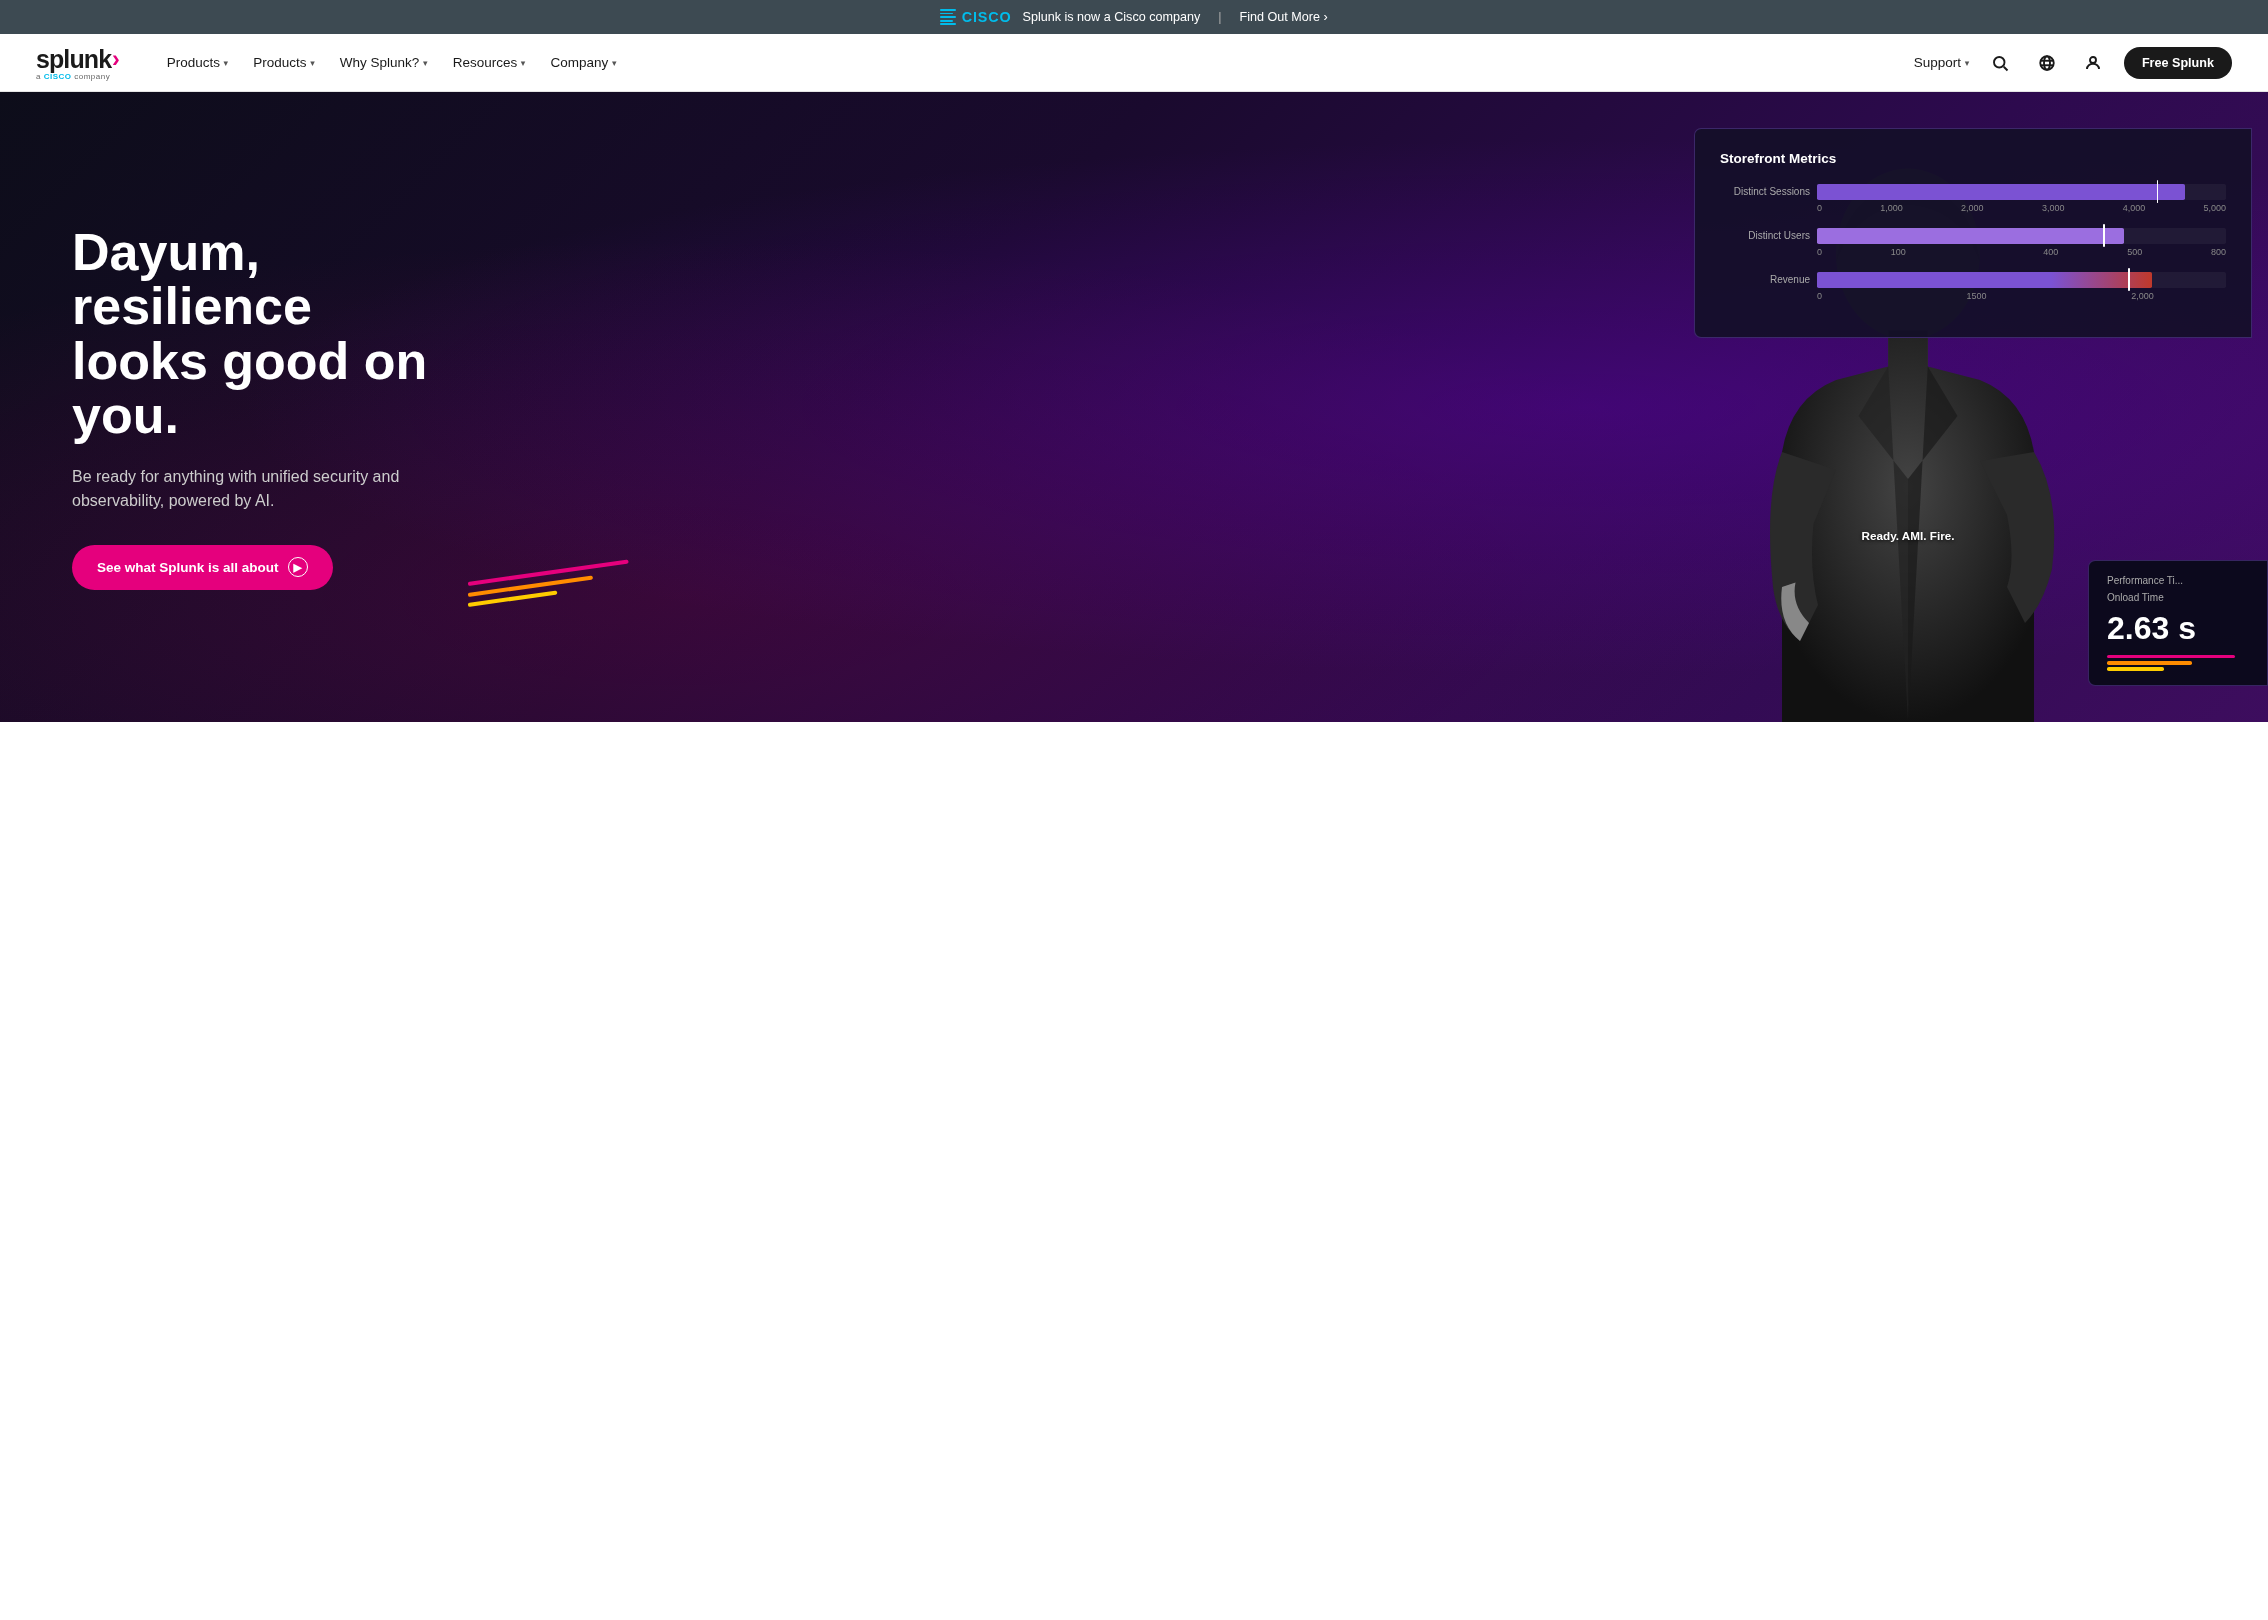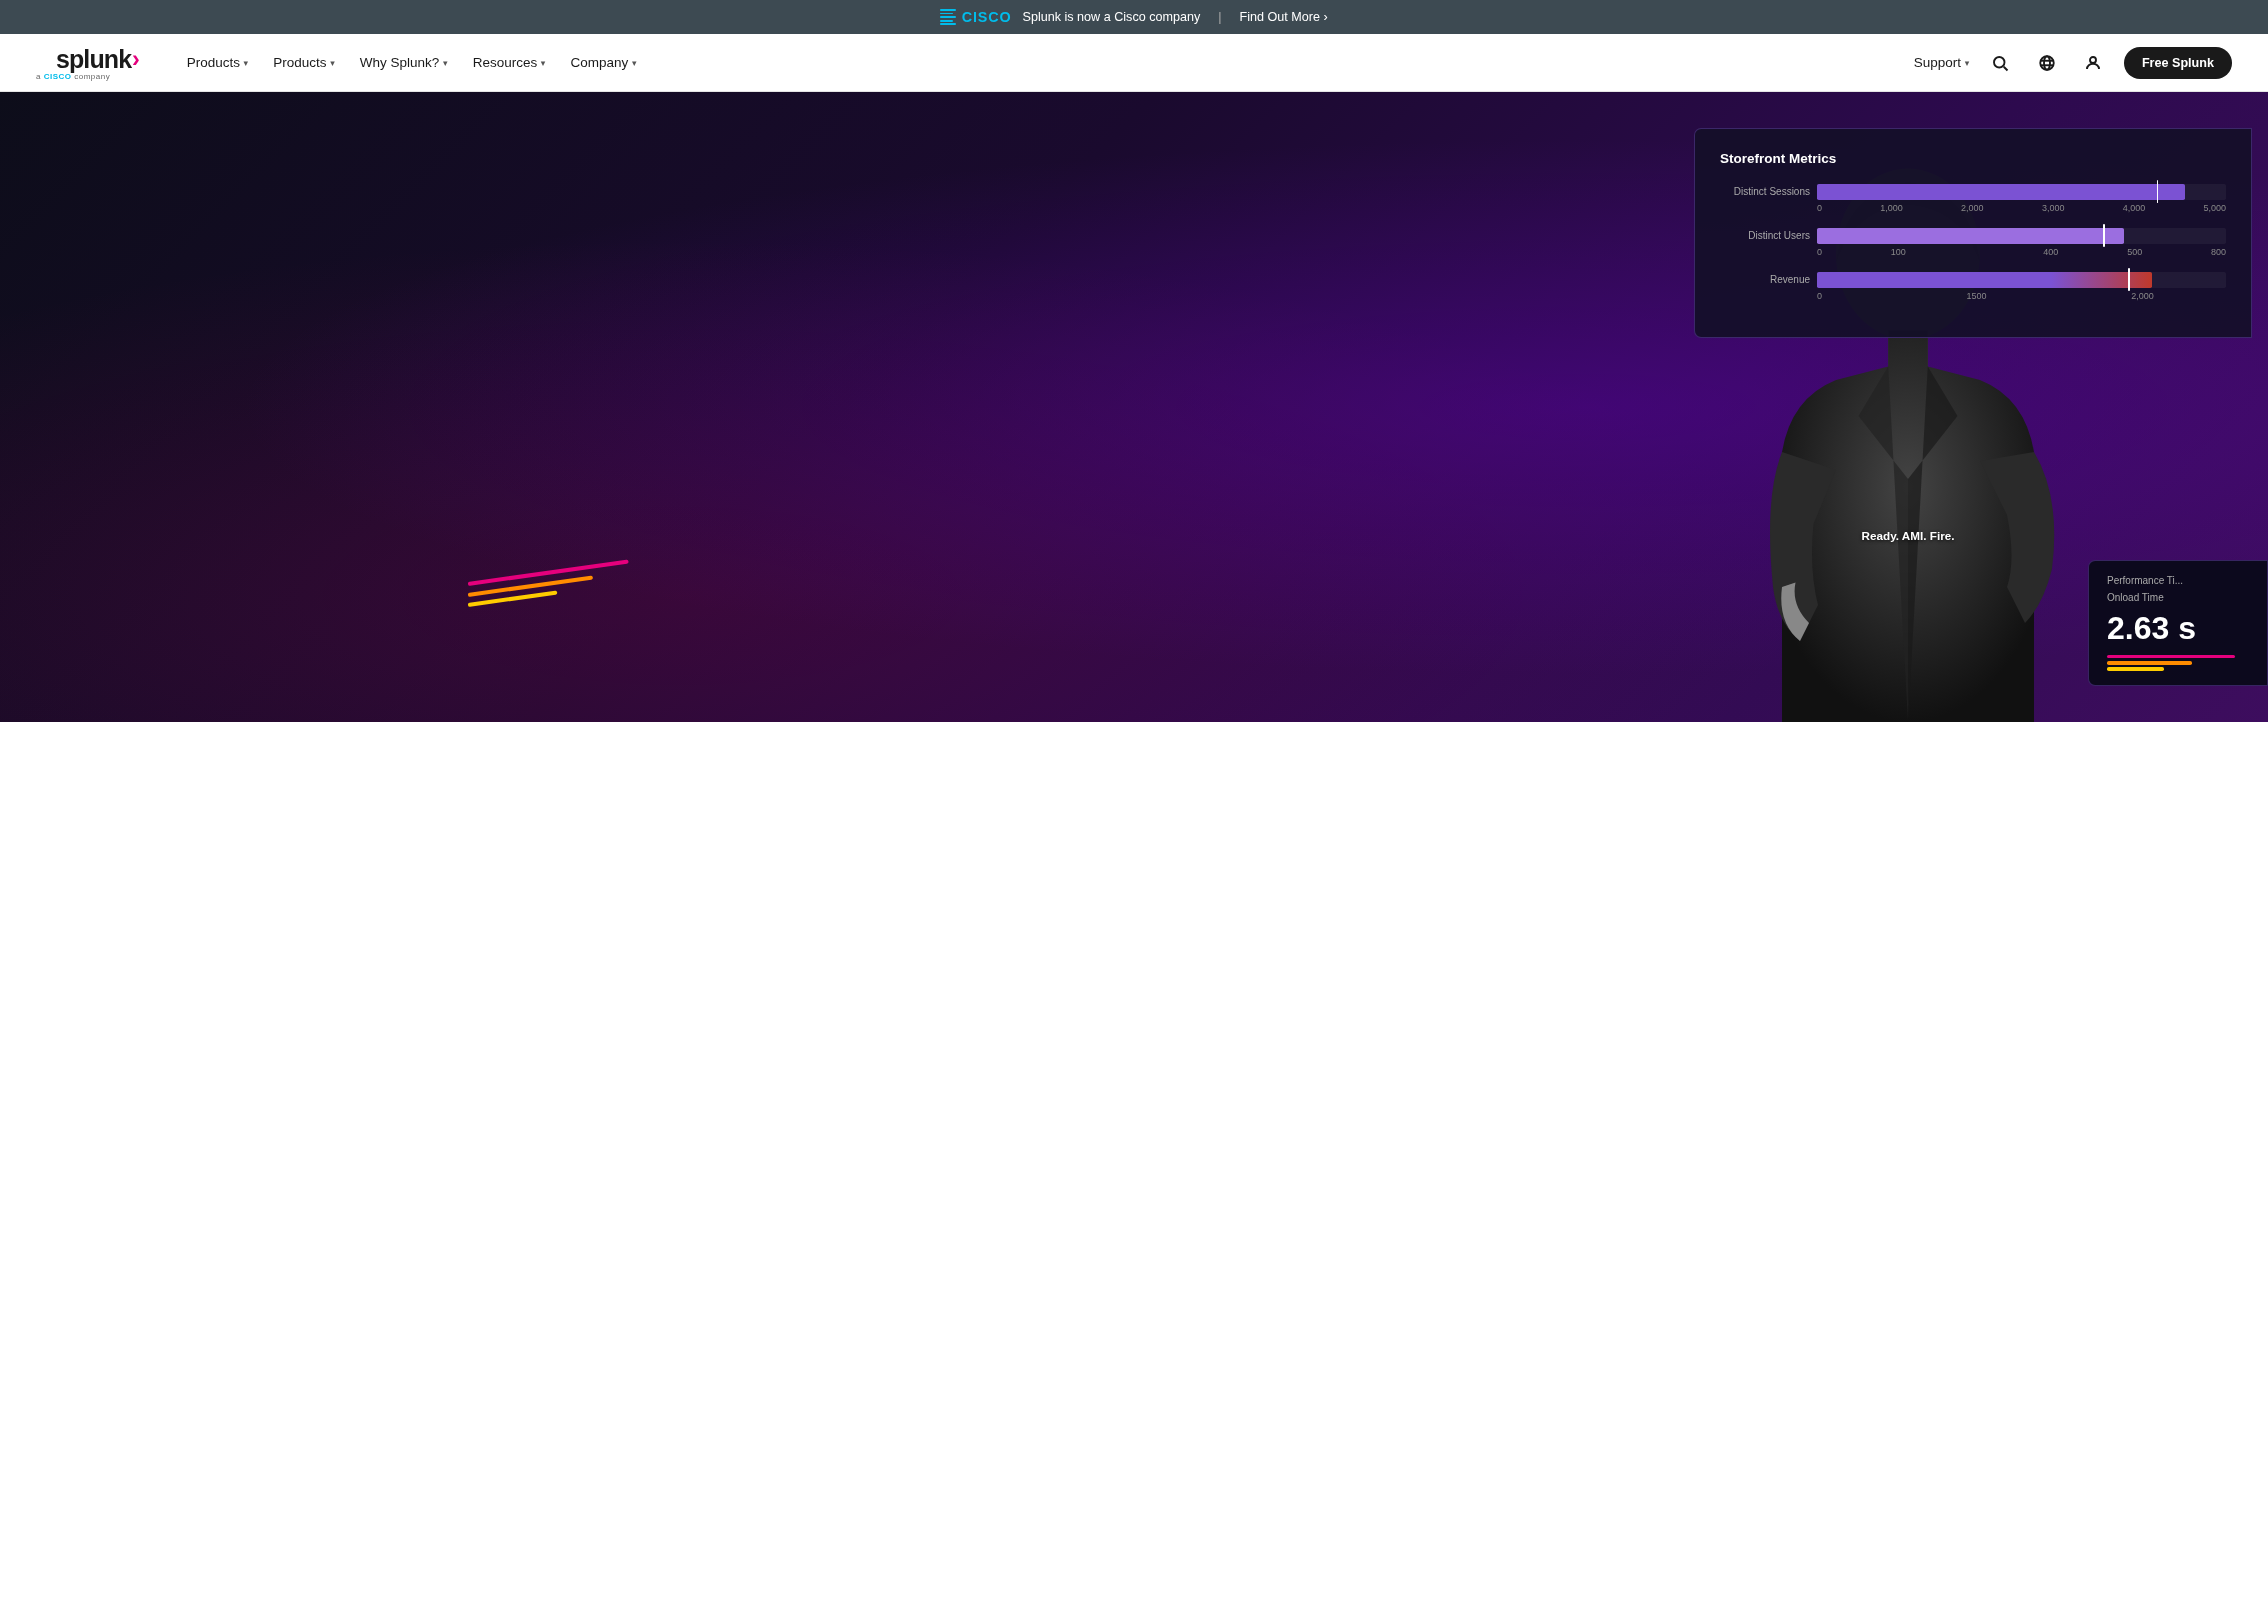--- a/index.html
+++ b/index.html
@@ -61,21 +61,20 @@
     }
     .logo-splunk {
       display: flex;
       align-items: center;
     }
     .logo-splunk-text {
       font-size: 25px;
       font-weight: 900;
       color: #1a1a1a;
       letter-spacing: -0.9px;
-      margin-left: 20px;
     }
     .logo-chevron {
       color: #e5007d;
       font-size: 23.4px;
       font-weight: 900;
       margin-left: 0.9px;
     }
     .logo-sub {
       font-size: 8px;
       color: #666;
@@ -412,20 +411,30 @@
         <path d="M4 20c0-4 3.6-7 8-7s8 3 8 7"></path>
       </svg>
     </button>
     <button class="btn-free-splunk">Free Splunk</button>
   </div>
 </nav>
 
 <section class="hero">
   <div class="hero-bg-gradient"></div>
 
+  <div class="hero-content">
+    <h1 class="hero-headline">Dayum, resilience looks good on you.</h1>
+    <p class="hero-subtitle">Be ready for anything with unified security and observability, powered by AI.</p>
+    <button class="btn-cta">
+      <span>See what Splunk is all about</span>
+      <div class="btn-cta-icon">
+        <span>▶</span>
+      </div>
+    </button>
+  </div>
 
   <div class="deco-lines">
     <div class="deco-line" style="width: 162px; background: #e5007d; transform: rotate(-8deg);"></div>
     <div class="deco-line" style="width: 126px; background: #ff8c00; transform: rotate(-8deg);"></div>
     <div class="deco-line" style="width: 90px; background: #ffcc00; transform: rotate(-8deg);"></div>
   </div>
 
   <div class="metrics-card">
     <div class="metrics-title">Storefront Metrics</div>
 

